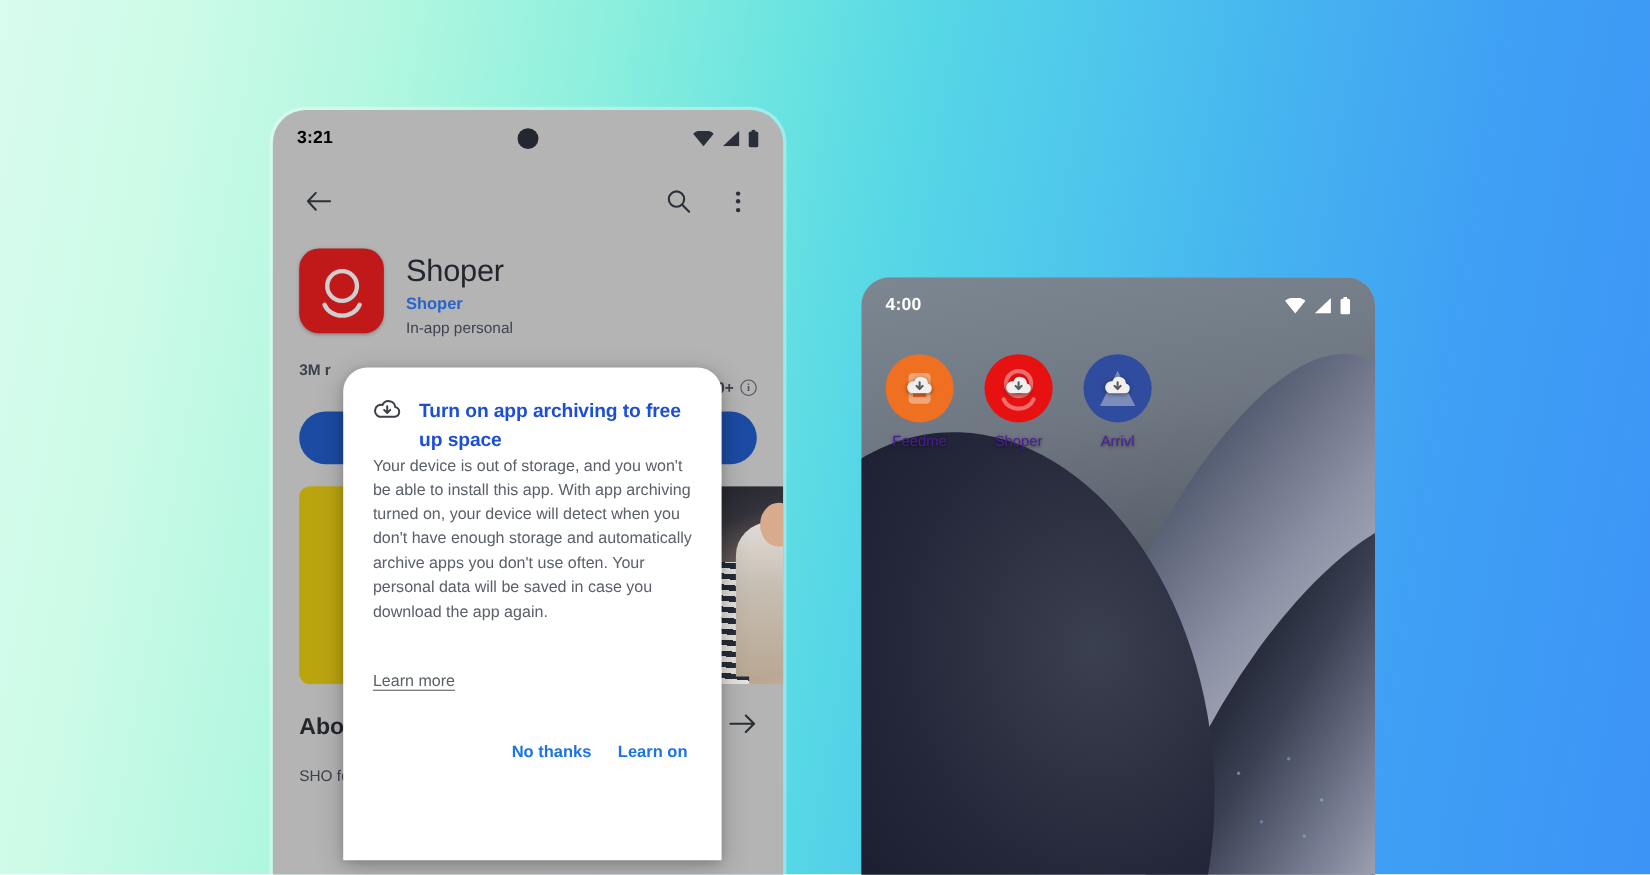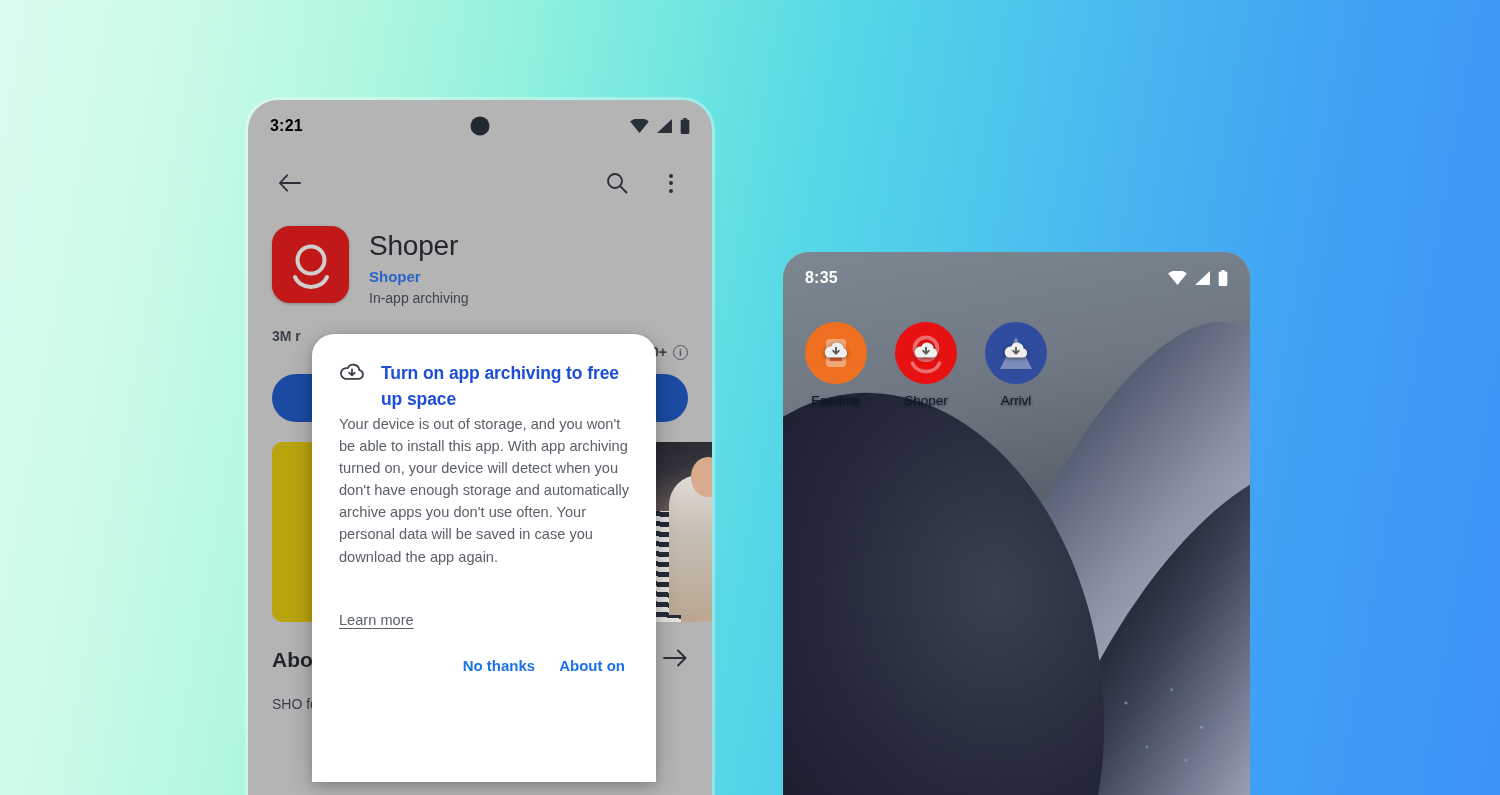--- a/index.html
+++ b/index.html
@@ -190,21 +190,21 @@
   .dlg-body {
     font-size: 14.6px; line-height: 1.52; color: #5b6069;
   }
   .dlg-body p + p { margin-top: 19px; }
   .dlg-link {
     color: #5b6069; 
     text-underline-offset: 3px; display: inline-block;
   }
   .dlg-actions {
     display: flex; justify-content: flex-end; align-items: center;
-    gap: 16px; margin-top: 18px;
+    gap: 16px; margin-top: 36px;
   }
   .dlg-btn {
     background: none; border: none;
     color: #1a73e8; font-size: 15px; font-weight: 700;
     font-family: "Liberation Sans", sans-serif;
     padding: 8px 4px;
   }
 
   
   #home-content { position: relative; height: 496px; }
@@ -266,21 +266,21 @@
     display: flex; align-items: center; justify-content: center;
     opacity: .42;
   }
   .home-icon .cloudbadge {
     position: relative; z-index: 2;
     color: #f0f0f0;
     filter: drop-shadow(0 1px 2px rgba(0,0,0,.5));
   }
   .home-label {
     margin-top: 9px;
-    font-size: 13.5px; color: #0f172a;
+    font-size: 13.5px; color: #4c1d95;
     text-shadow: 0 1px 3px rgba(0,0,0,.55);
     white-space: nowrap;
   }
 </style>
 </head>
 <body>
 
 <div id="stage">
 
   <div class="phone" id="phone-left">
@@ -329,21 +329,21 @@
       <div class="app-head">
         <div class="app-icon-big">
           <svg width="52" height="52" viewBox="0 0 52 52">
             <circle cx="26" cy="21" r="13.5" stroke="#cfcfcf" stroke-width="4" fill="none"></circle>
             <path d="M10 38 A17 15 0 0 0 42 38" stroke="#cfcfcf" stroke-width="4" fill="none" stroke-linecap="round"></path>
           </svg>
         </div>
         <div class="app-head-text">
           <div class="app-title">Shoper</div>
           <div class="app-dev">Shoper</div>
-          <div class="app-iap">In-app archiving</div>
+          <div class="app-iap">In-app personal</div>
         </div>
       </div>
 
       <div class="stats-row">
         <span class="left">3M r</span>
         <span class="right">
           <span>0+</span>
           <span class="info-circle">i</span>
         </span>
       </div>
@@ -391,34 +391,34 @@
 
     <div class="dlg-body">
       <p>Your device is out of storage, and you won't be able to install this app. With app archiving turned on, your device will detect when you don't have enough storage and automatically archive apps you don't use often. Your personal data will be saved in case you download the app again.</p>
       <p><br>
         <a class="dlg-link" href="#">Learn more</a>
       </p>
     </div>
 
     <div class="dlg-actions">
       <button class="dlg-btn">No thanks</button>
-      <button class="dlg-btn">About on</button>
+      <button class="dlg-btn">Learn on</button>
     </div>
   </div>
 
   <div class="phone" id="phone-right">
     <div id="wallpaper">
       <span class="petal petal-light"></span>
       <span class="petal petal-right"></span>
       <span class="petal petal-dark"></span>
       <span class="sparkle-field"></span>
     </div>
 
     <div class="statusbar sb-light" style="position:relative;z-index:3">
-      <span class="clock">8:35</span>
+      <span class="clock">4:00</span>
       <span class="sysicons">
         <svg class="ic-wifi" viewBox="0 0 24 18">
             <path d="M12 18 L0 3.2 A19 19 0 0 1 24 3.2 Z" fill="#ffffff"></path>
           </svg>
         <svg class="ic-sig" viewBox="0 0 20 17">
             <path d="M19 0 L19 17 L1 17 Z" fill="#ffffff"></path>
           </svg>
         <svg class="ic-batt" viewBox="0 0 12 20">
             <rect x="4" y="0" width="4" height="2.4" fill="#ffffff"></rect>
             <rect x="0.6" y="2" width="10.8" height="18" rx="2" fill="#ffffff"></rect>

